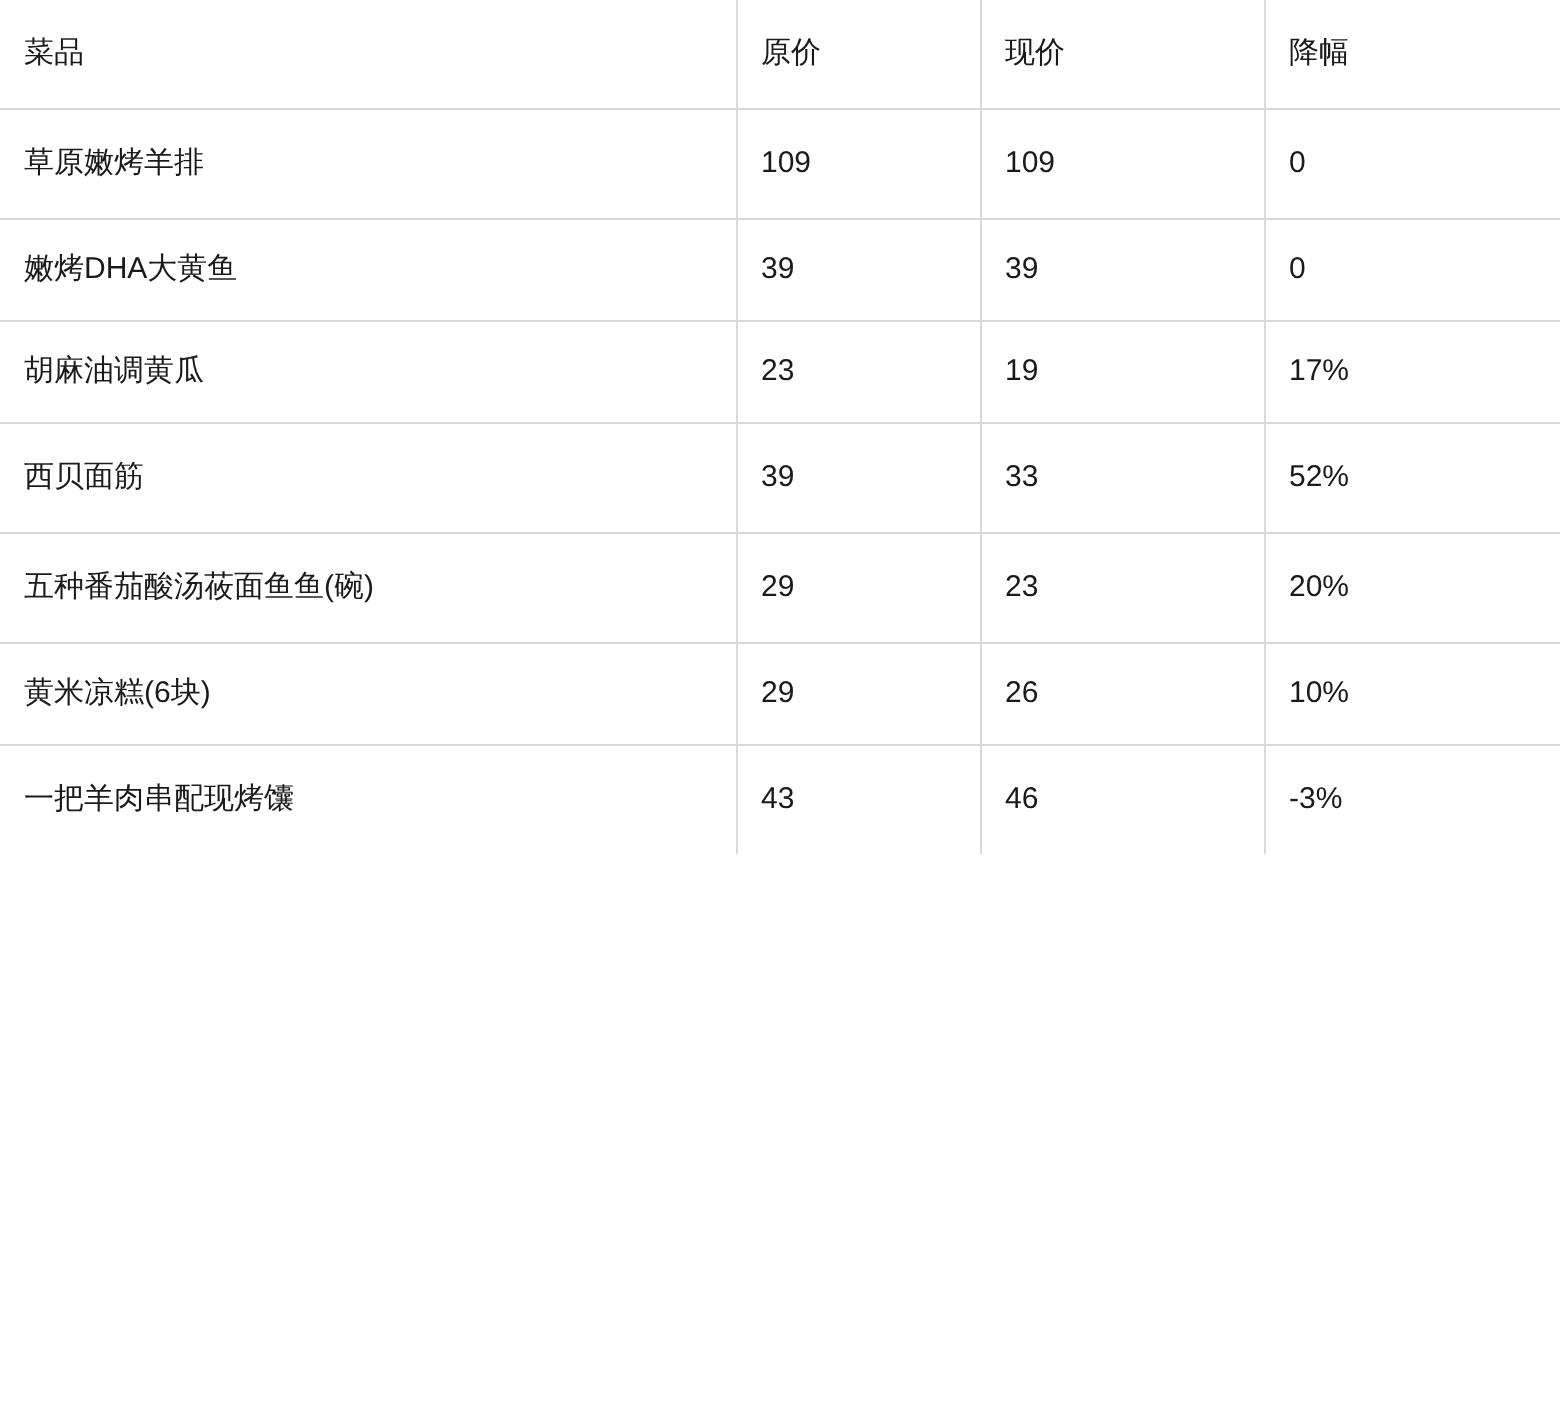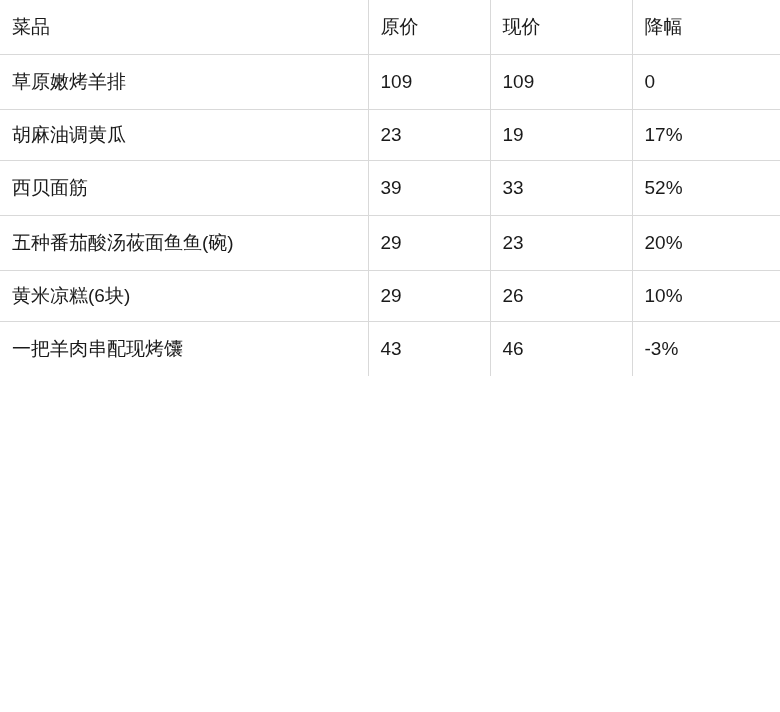--- a/index.html
+++ b/index.html
@@ -17,21 +17,21 @@
   .sheet {
     width: 780px;
     height: 712px;
     box-sizing: border-box;
     background: #ffffff;
   }
   table.price-table {
     width: 780px;
     border-collapse: collapse;
     table-layout: fixed;
-    font-size: 19px;
+    font-size: 15px;
   }
   table.price-table col.c-name  { width: 368px; }
   table.price-table col.c-old   { width: 122px; }
   table.price-table col.c-new   { width: 142px; }
   table.price-table col.c-drop  { width: 148px; }
 
   table.price-table th,
   table.price-table td {
     border-bottom: 1px solid #d9d9d9;
     border-right: 1px solid #d9d9d9;
@@ -82,20 +82,26 @@
       </tr>
     </thead>
     <tbody>
       <tr class="tall">
         <td>草原嫩烤羊排</td>
         <td>109</td>
         <td>109</td>
         <td>0</td>
       </tr>
       <tr>
+        <td>嫩烤DHA大黄鱼</td>
+        <td>39</td>
+        <td>39</td>
+        <td>0</td>
+      </tr>
+      <tr>
         <td>胡麻油调黄瓜</td>
         <td>23</td>
         <td>19</td>
         <td>17%</td>
       </tr>
       <tr class="tall">
         <td>西贝面筋</td>
         <td>39</td>
         <td>33</td>
         <td>52%</td>

